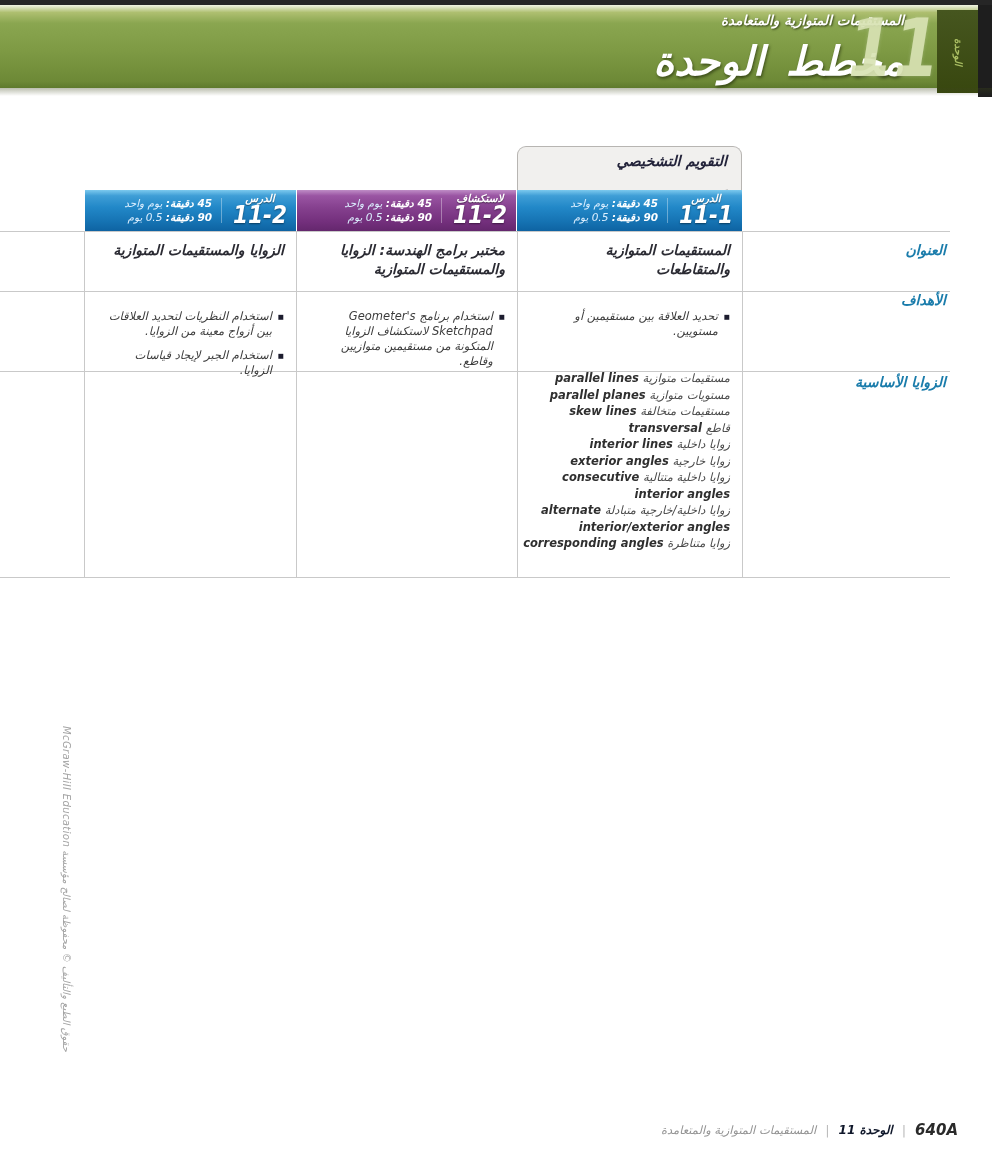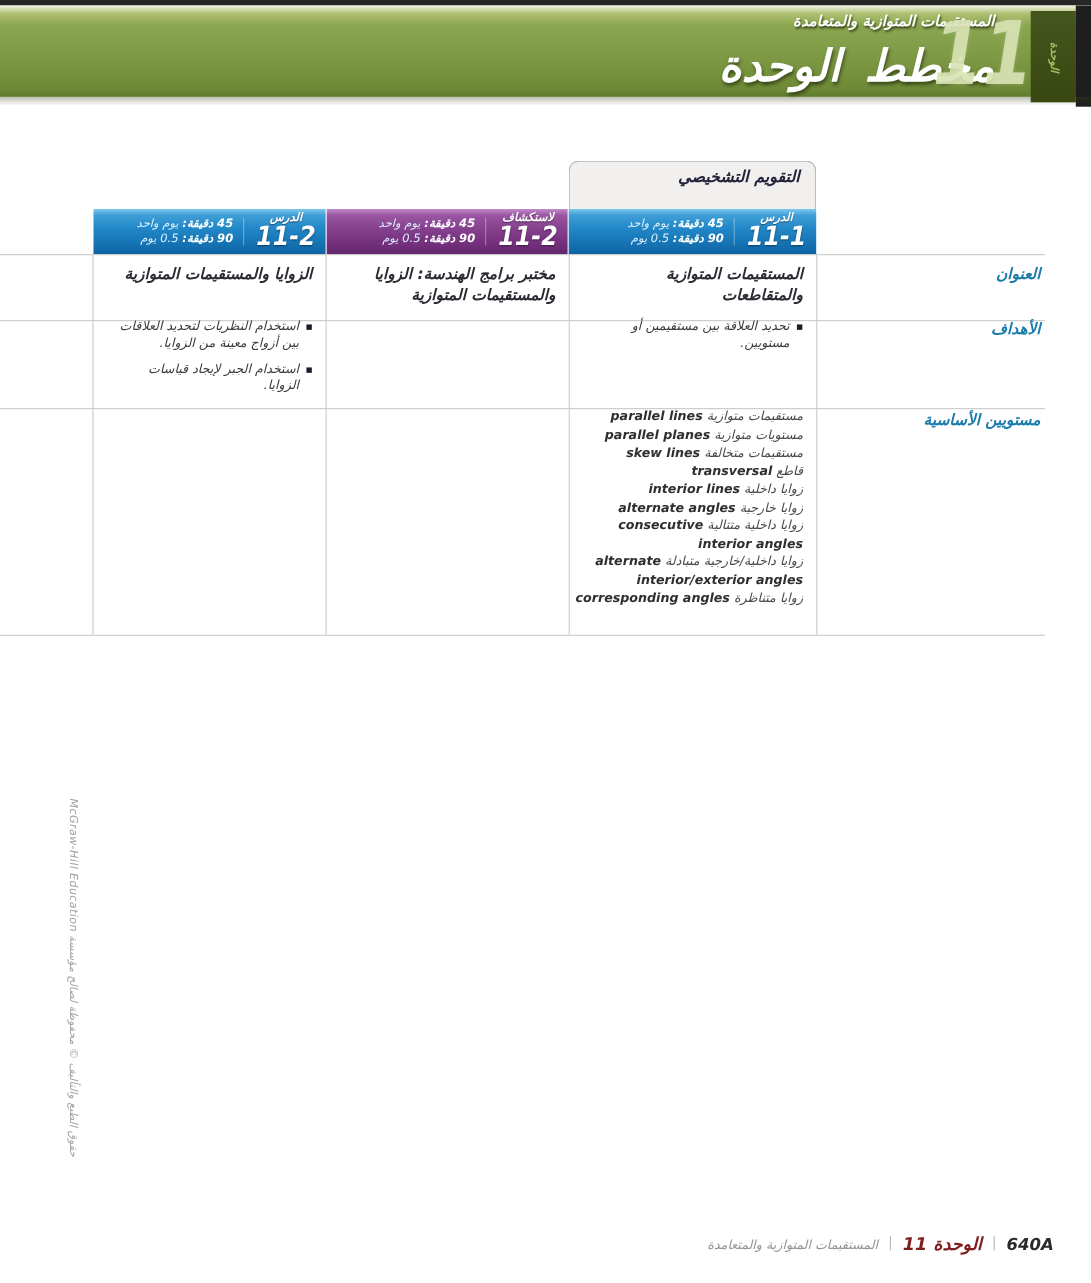--- a/index.html
+++ b/index.html
@@ -43,34 +43,34 @@
     line-height:13.5px;color:#dcefff;}
   .t-bold{font-weight:bold;color:#ffffff;}
   
   .hline{position:absolute;left:0;width:950px;height:1px;background:#c9c9c9;}
   .vline{position:absolute;top:231px;height:346px;width:1px;background:#c9c9c9;}
   .rowlabel{position:absolute;left:742px;width:204px;direction:rtl;text-align:right;
     color:#1a7cab;font-weight:bold;font-size:14px;}
   .cell{position:absolute;direction:rtl;text-align:right;box-sizing:border-box;}
   .title-cell{top:231px;height:60px;padding:10px 12px 0 6px;font-size:14px;font-weight:bold;
     color:#2b2b33;line-height:19px;}
-  .obj-cell{top:280px;height:80px;padding:9px 12px 0 18px;font-size:11.5px;color:#3c3c3c;line-height:15px;}
+  .obj-cell{top:300px;height:80px;padding:9px 12px 0 18px;font-size:11.5px;color:#3c3c3c;line-height:15px;}
   .obj{display:flex;gap:6px;margin-bottom:9px;}
   .obj::before{content:"■";font-size:6.5px;line-height:15px;color:#1c1c2e;flex:0 0 auto;margin-top:1px;}
   .vocab-cell{top:361px;height:206px;padding:9px 12px 0 4px;font-size:11.5px;color:#4a4a4a;
     line-height:16.5px;}
   .v-en{font-weight:bold;color:#2f2f2f;}
   
   .copyright{position:absolute;left:72px;top:726px;transform-origin:0 0;transform:rotate(90deg);
     direction:rtl;white-space:nowrap;font-size:10px;color:#a3a3a3;letter-spacing:.4px;}
   .footer{position:absolute;top:1121px;right:34px;direction:rtl;display:flex;align-items:center;
     gap:9px;font-size:11.5px;}
   .f-page{font-weight:bold;font-size:15px;color:#2a2a2a;direction:ltr;unicode-bidi:isolate;}
   .f-sep{color:#bcbcbc;font-size:13px;}
-  .f-unit{font-weight:bold;color:#7f1d1d;font-size:16px;}
+  .f-unit{font-weight:bold;color:#0f172a;font-size:12px;}
   .f-title{color:#949494;font-size:11.5px;}
 </style>
 </head>
 <body>
 
 <div class="page">
 
   <div class="hdr-black"></div>
   <div class="hdr-green">
     <div class="hdr-kicker">المستقيمات المتوازية والمتعامدة</div>
@@ -128,53 +128,58 @@
   <div class="hline" style="top:291px;"></div>
   <div class="hline" style="top:371px;"></div>
   <div class="hline" style="top:577px;"></div>
   <div class="vline" style="left:84px;"></div>
   <div class="vline" style="left:296px;"></div>
   <div class="vline" style="left:517px;"></div>
   <div class="vline" style="left:742px;"></div>
 
   <div class="rowlabel" style="top:242px;">العنوان</div>
   <div class="rowlabel" style="top:292px;">الأهداف</div>
-  <div class="rowlabel" style="top:374px;">مستويين الأساسية</div>
+  <div class="rowlabel" style="top:374px;">الزوايا الأساسية</div>
 
   <div class="cell title-cell" style="left:517px;width:225px;padding-left:32px;">
     <span>المستقيمات المتوازية والمتقاطعات</span>
   </div>
   <div class="cell title-cell" style="left:84px;width:212px;">
     <span>الزوايا والمستقيمات المتوازية</span>
   </div>
   <div class="cell title-cell" style="left:296px;width:221px;">
     <span>مختبر برامج الهندسة: الزوايا والمستقيمات المتوازية</span>
   </div>
 
   <div class="cell obj-cell" style="left:517px;width:225px;">
     <div class="obj">
         <span>تحديد العلاقة بين مستقيمين أو مستويين.</span>
+      </div>
+  </div>
+  <div class="cell obj-cell" style="left:296px;width:221px;">
+    <div class="obj">
+        <span>استخدام برنامج Geometer's Sketchpad لاستكشاف الزوايا المتكونة من مستقيمين متوازيين وقاطع.</span>
       </div>
   </div>
   <div class="cell obj-cell" style="left:84px;width:212px;">
     <div class="obj">
         <span>استخدام النظريات لتحديد العلاقات بين أزواج معينة من الزوايا.</span>
       </div>
     <div class="obj">
         <span>استخدام الجبر لإيجاد قياسات الزوايا.</span>
       </div>
   </div>
 
   <div class="cell vocab-cell" style="left:517px;width:225px;">
     <div><span class="v-ar">مستقيمات متوازية</span> <span class="v-en">parallel lines</span></div>
     <div><span class="v-ar">مستويات متوازية</span> <span class="v-en">parallel planes</span></div>
     <div><span class="v-ar">مستقيمات متخالفة</span> <span class="v-en">skew lines</span></div>
     <div><span class="v-ar">قاطع</span> <span class="v-en">transversal</span></div>
     <div><span class="v-ar">زوايا داخلية</span> <span class="v-en">interior lines</span></div>
-    <div><span class="v-ar">زوايا خارجية</span> <span class="v-en">alternate angles</span></div>
+    <div><span class="v-ar">زوايا خارجية</span> <span class="v-en">exterior angles</span></div>
     <div><span class="v-ar">زوايا داخلية متتالية</span> <span class="v-en">consecutive interior angles</span></div>
     <div><span class="v-ar">زوايا داخلية/خارجية متبادلة</span> <span class="v-en">alternate interior/exterior angles</span></div>
     <div><span class="v-ar">زوايا متناظرة</span> <span class="v-en">corresponding angles</span></div>
   </div>
 
   <div class="copyright">حقوق الطبع والتأليف © محفوظة لصالح مؤسسة McGraw-Hill Education</div>
 
   <div class="footer">
     <span class="f-page">640A</span>
     <span class="f-sep">|</span>

